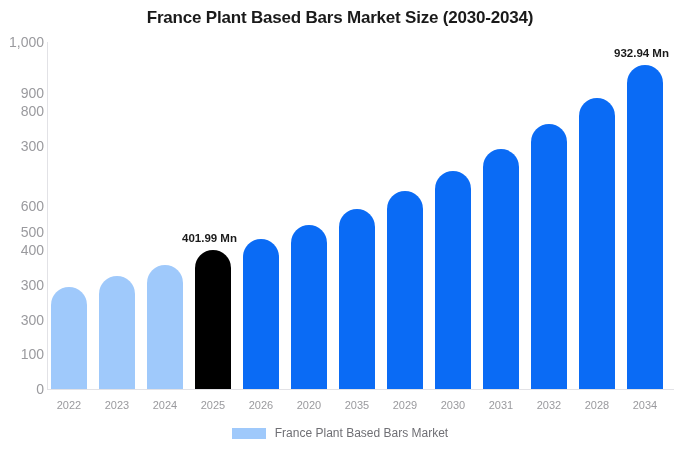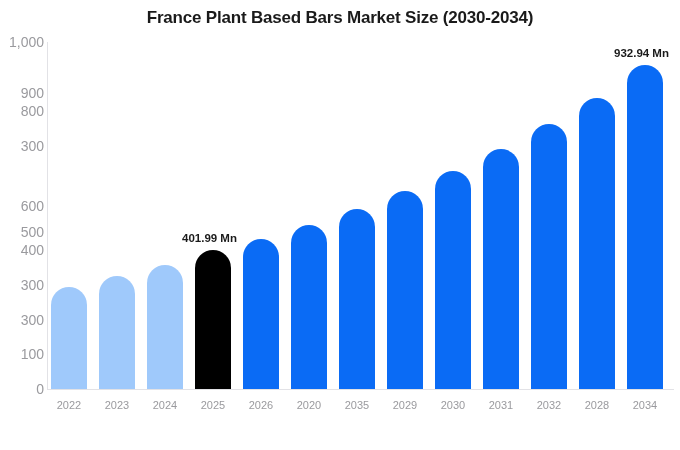--- a/index.html
+++ b/index.html
@@ -170,16 +170,20 @@
       <div class="x-tick" style="left: 285px; width: 48px;">2020</div>
       <div class="x-tick" style="left: 333px; width: 48px;">2035</div>
       <div class="x-tick" style="left: 381px; width: 48px;">2029</div>
       <div class="x-tick" style="left: 429px; width: 48px;">2030</div>
       <div class="x-tick" style="left: 477px; width: 48px;">2031</div>
       <div class="x-tick" style="left: 525px; width: 48px;">2032</div>
       <div class="x-tick" style="left: 573px; width: 48px;">2028</div>
       <div class="x-tick" style="left: 621px; width: 48px;">2034</div>
     </div>
 
+  <div id="legend">
+    <span id="legend-swatch"></span>
+    <span id="legend-label">France Plant Based Bars Market</span>
+  </div>
 
 <div class="value-label" style="left: 182px; top: 231.509px;">401.99 Mn</div>
     <div class="value-label" style="left: 614px; top: 47.2698px;">932.94 Mn</div>
   </div>
 
 </body></html>

